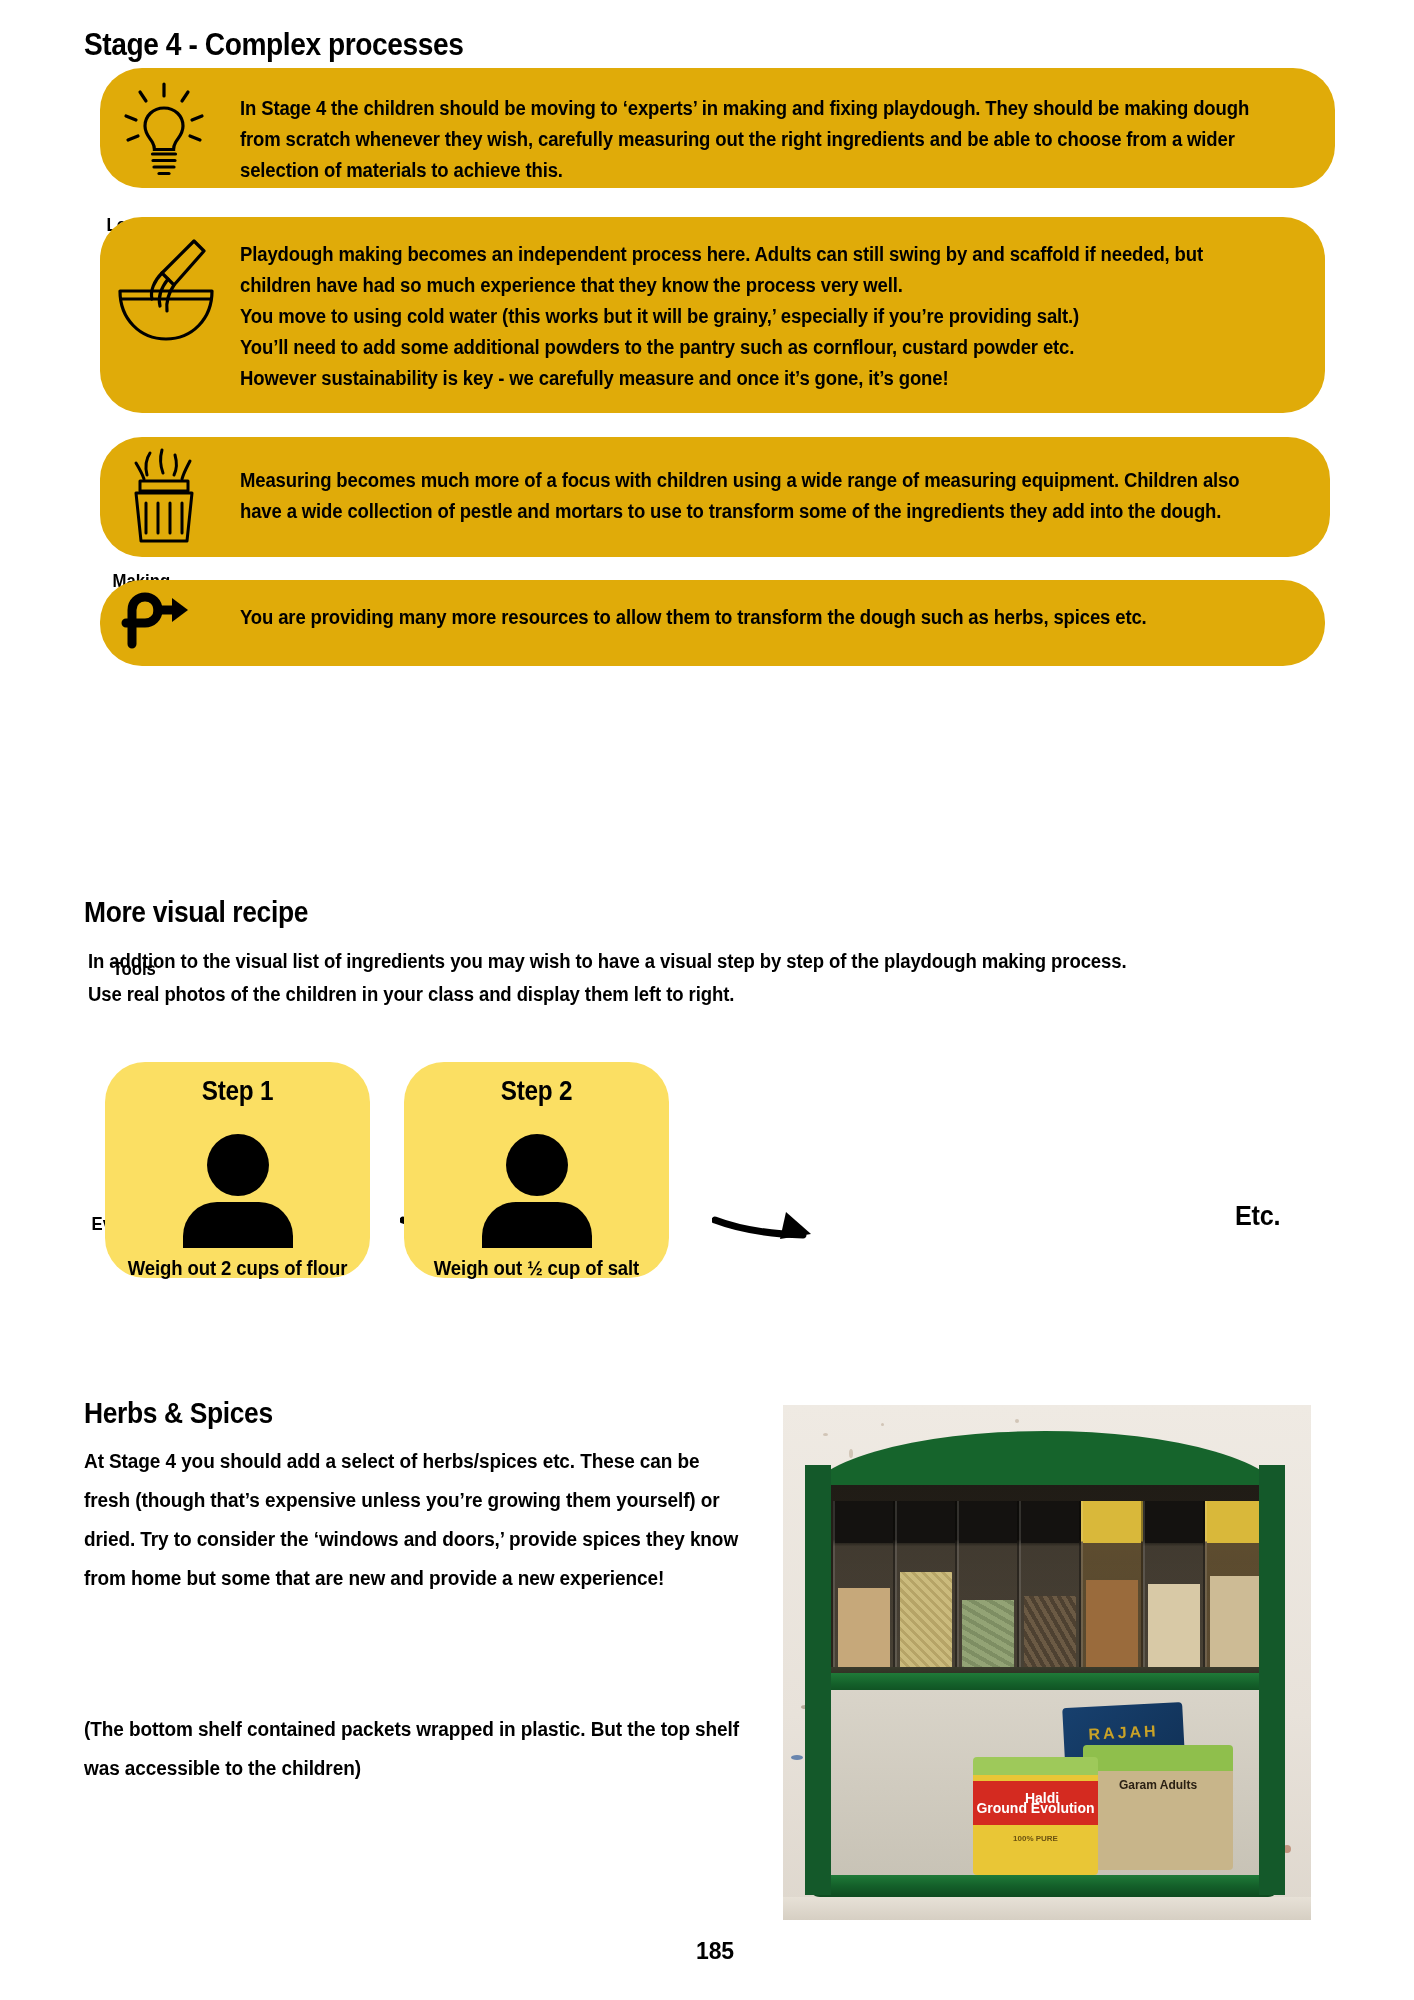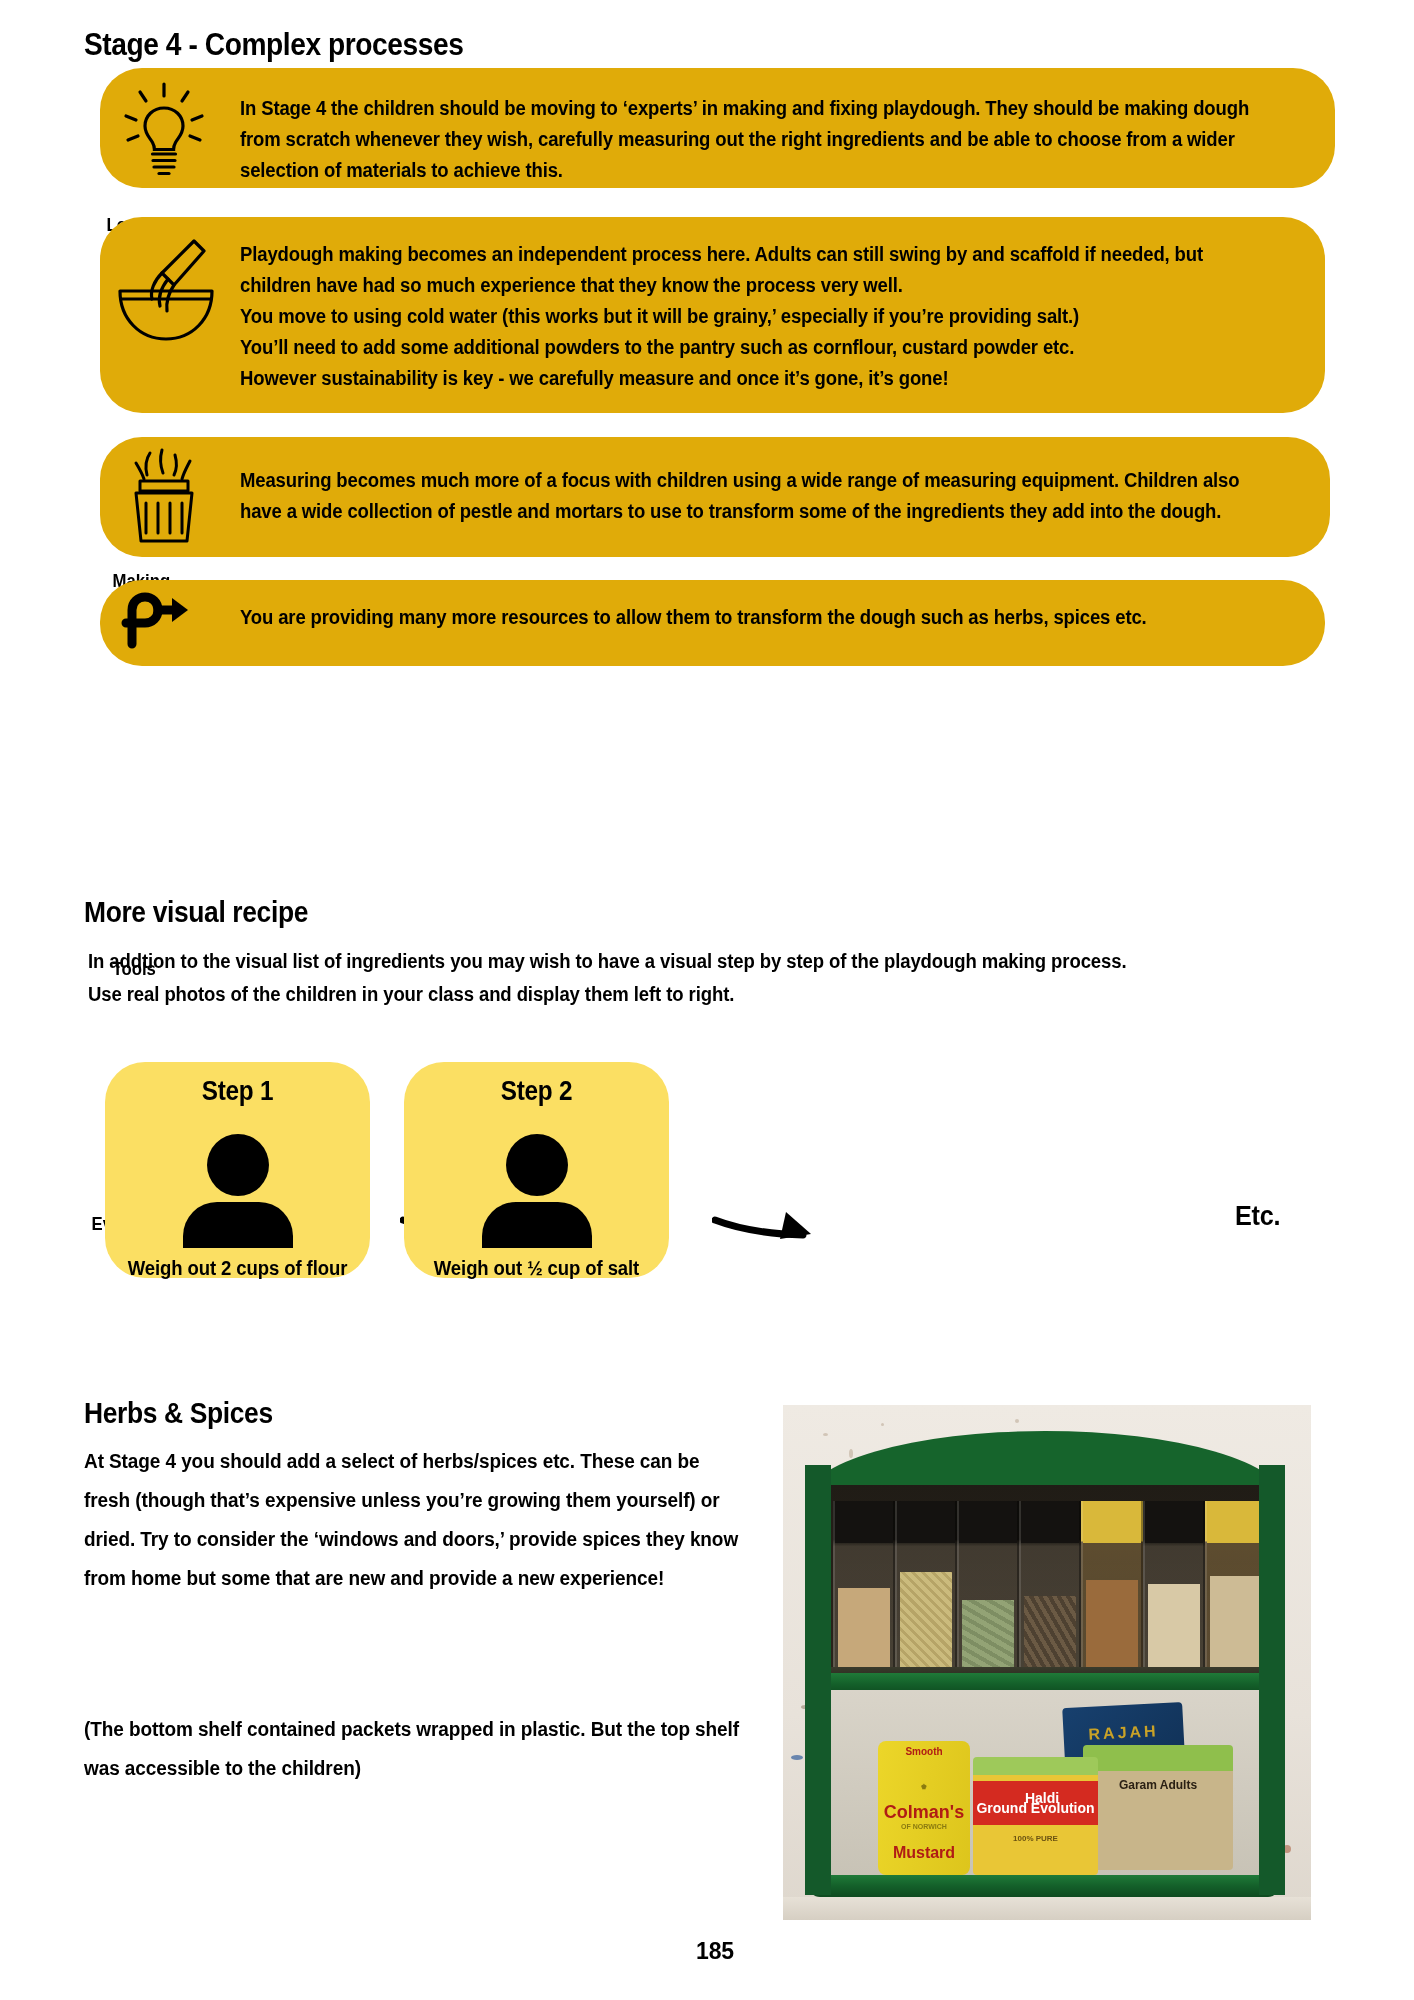--- a/index.html
+++ b/index.html
@@ -351,27 +351,20 @@
       <span class="pkt-label" style="top:34px;font-size:12px;color:#2a2014;">Garam Adults</span>
     </div>
 
     <div class="pkt" style="left:190px;top:352px;width:125px;height:118px;background:linear-gradient(180deg,#9ec95a 0 18px,#e9c636 18px 100%);">
       <span style="position:absolute;left:0;right:0;top:24px;height:44px;background:#d42a20;"></span>
       <span class="pkt-label" style="top:34px;font-size:14px;color:#fff;padding-left:13px;">Haldi</span>
       <span class="pkt-label" style="top:44px;font-size:14px;color:#fff;">Ground Evolution</span>
       <span class="pkt-label" style="top:78px;font-size:8px;color:#6b5312;">100% PURE</span>
     </div>
 
-    <div class="pkt" style="left:95px;top:336px;width:92px;height:134px;background:linear-gradient(100deg,#ecd629,#ddc51c);border-radius:8px;">
-      <span class="pkt-label" style="top:6px;font-size:10px;color:#b01c15;">Smooth</span>
-      <span class="pkt-label" style="top:42px;font-size:7px;color:#8a7a10;">♚</span>
-      <span class="pkt-label" style="top:62px;font-size:18px;color:#b01c15;">Colman's</span>
-      <span class="pkt-label" style="top:82px;font-size:7px;color:#8a7a10;">OF NORWICH</span>
-      <span class="pkt-label" style="top:104px;font-size:16px;color:#b01c15;">Mustard</span>
-    </div>
 
     <div class="rack-rail" id="rail-bottom"></div>
     <div class="rack-side" id="rack-left"></div>
     <div class="rack-side" id="rack-right"></div>
     <div class="floor"></div>
   </div>
 
   <div id="page-number">185</div>
 
 </div>

